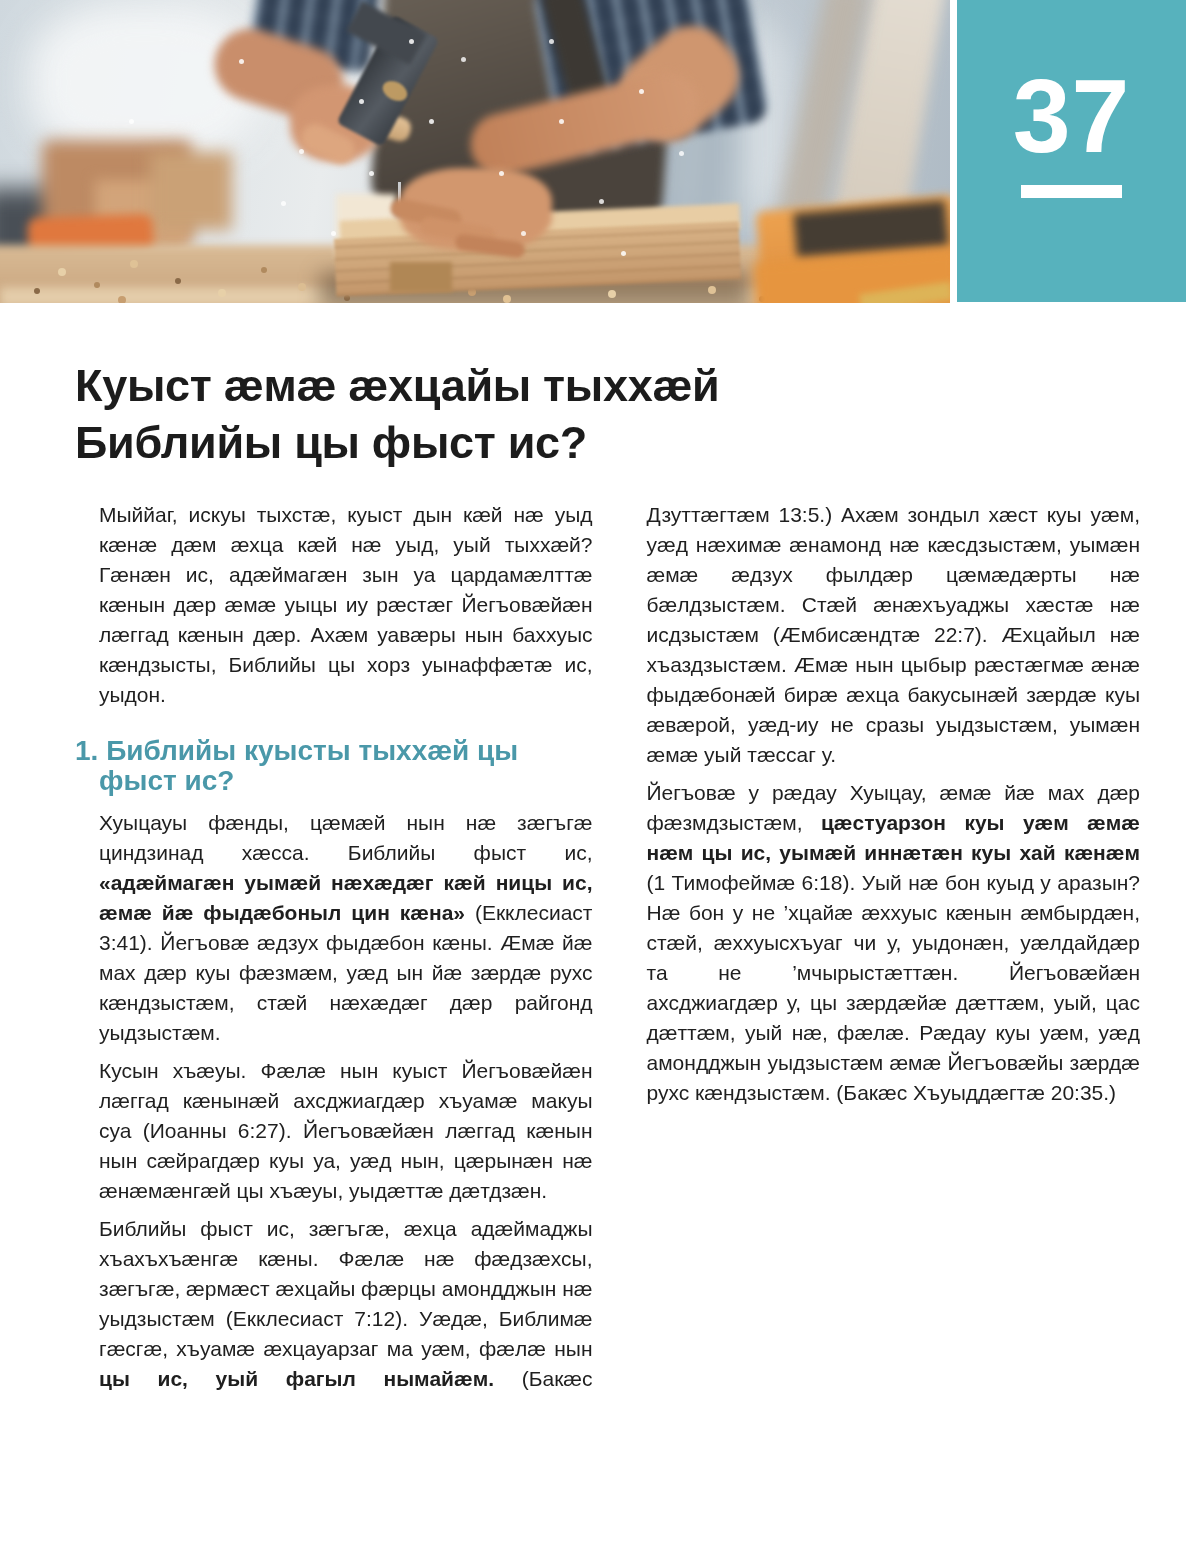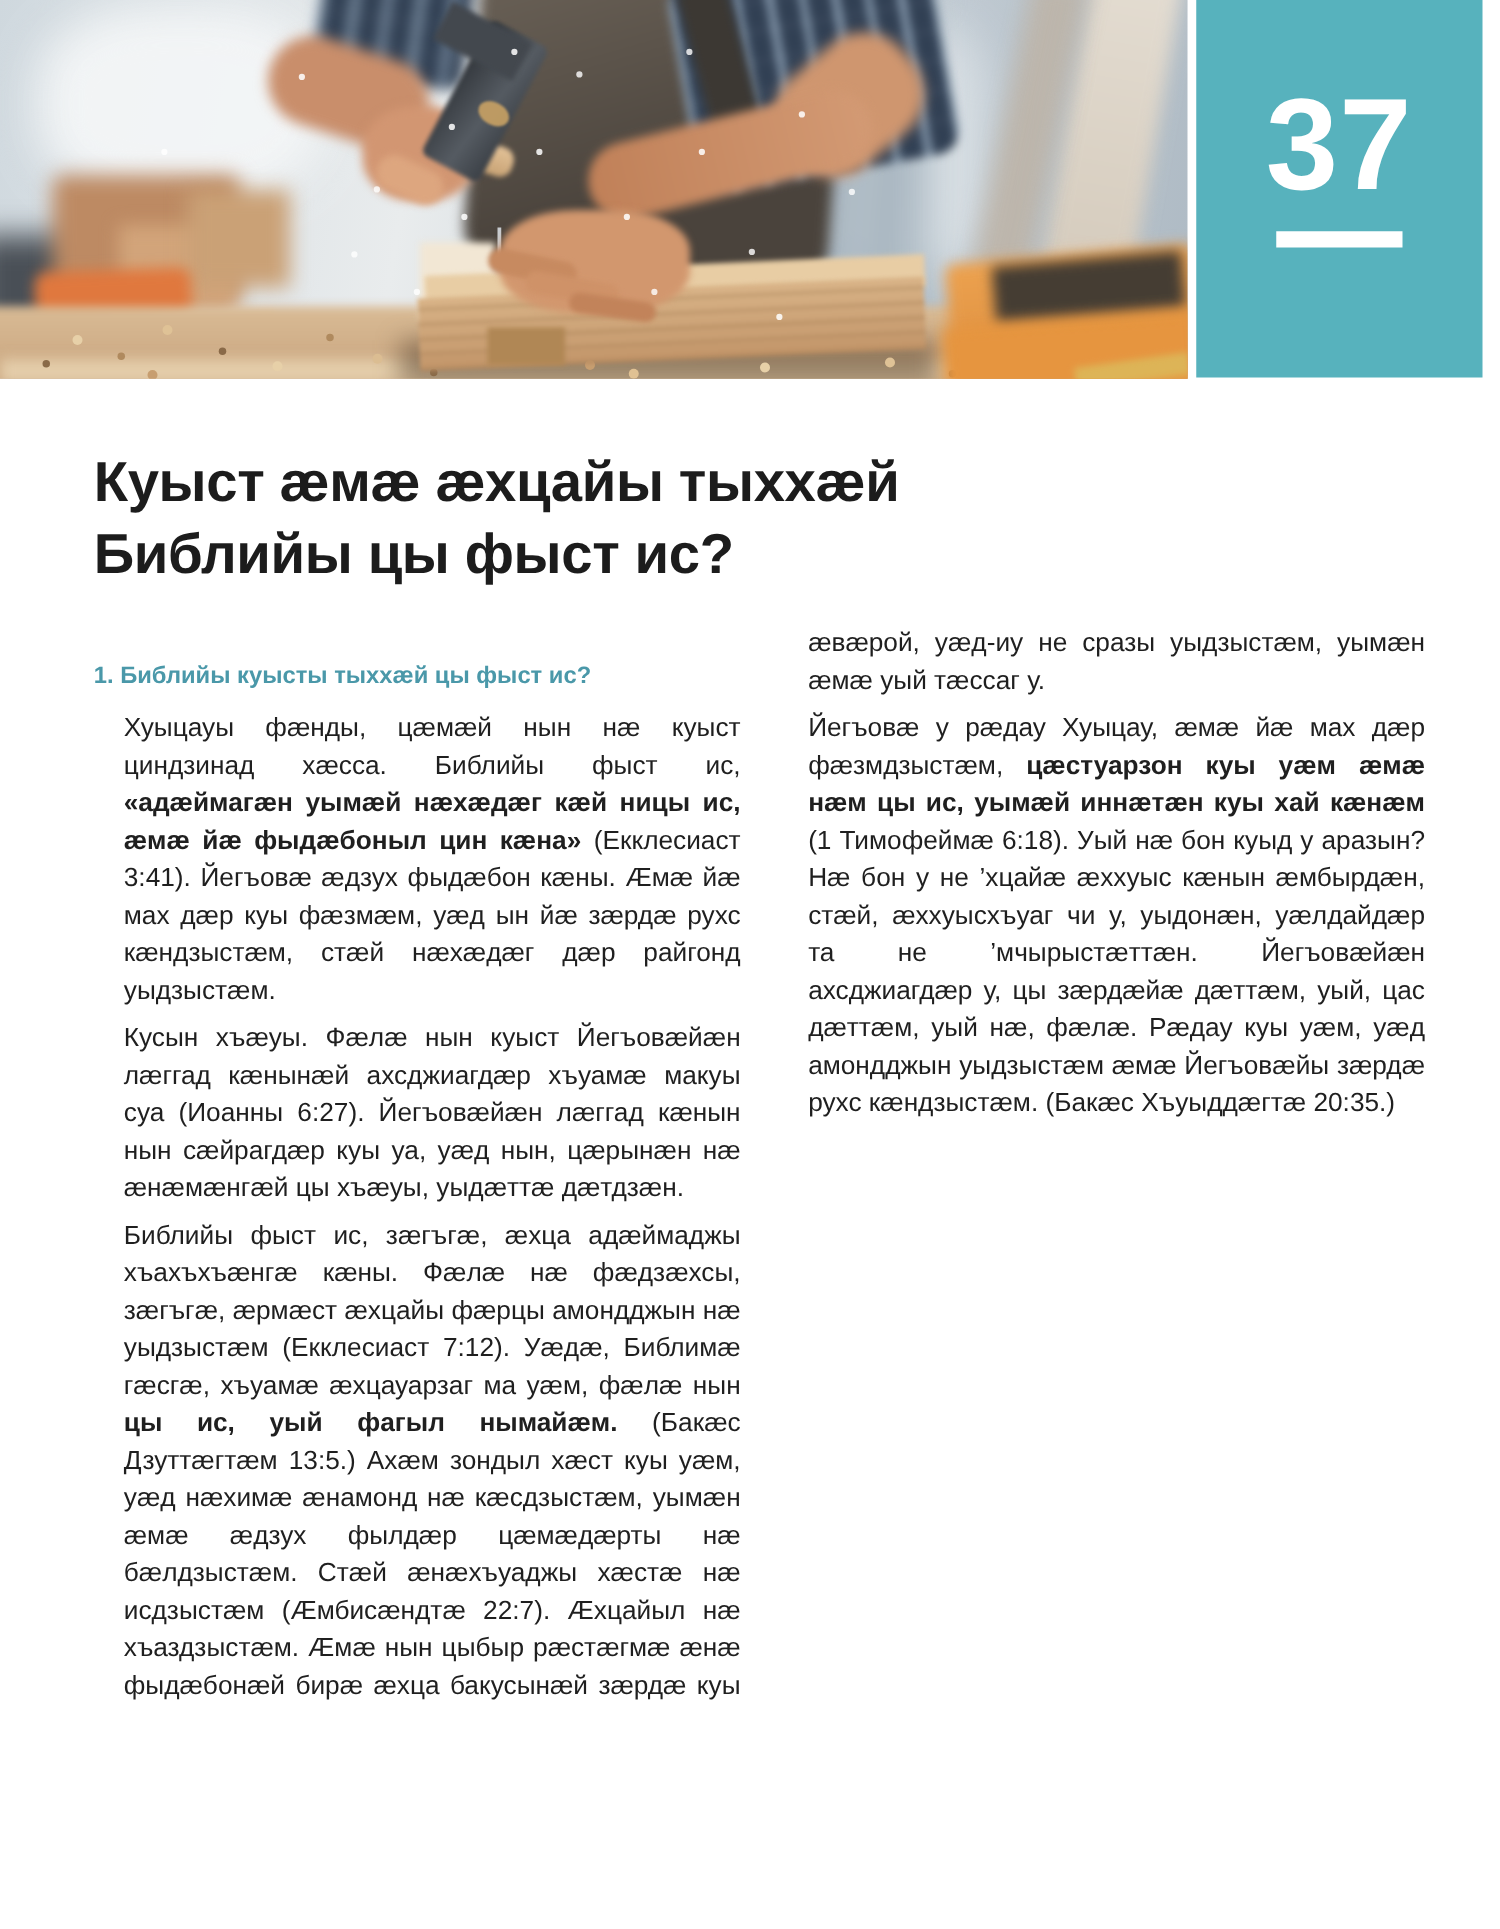--- a/index.html
+++ b/index.html
@@ -85,21 +85,21 @@
     margin:29px 60px 0 75px; height:905px;
     -webkit-column-count:2; column-count:2;
     -webkit-column-gap:30px; column-gap:30px;
     -webkit-column-fill:auto; column-fill:auto;
     font-size:21px; line-height:30px; color:#1f1f1f; text-align:justify;
     orphans:2; widows:2;
   }
   .intro { margin:0 0 16px 24px; }
   .q {
     margin:26px 0 12px 0; padding-left:24px; text-indent:-24px;
-    font-size:19px; line-height:30px; font-weight:700; color:#4a98a9;
+    font-size:28px; line-height:30px; font-weight:700; color:#4a98a9;
     text-align:left; break-inside:avoid;
   }
   .q .qnum { font-weight:700; }
   .bodyp { margin:0 0 8px 24px; }
   .bodyp b { font-weight:700; }
 </style>
 </head>
 <body>
 
 <div class="header">
@@ -152,22 +152,23 @@
     <div class="badge-number">37</div>
     <div class="badge-rule"></div>
   </div>
 </div>
 
 <h1 class="title">Куыст æмæ æхцайы тыххæй
 Библийы цы фыст ис?</h1>
 
 <div class="cols">
 
+  <p class="intro">Мыййаг, искуы тыхстæ, куыст дын кæй нæ уыд кæнæ дæм æхца кæй нæ уыд, уый тыххæй? Гæнæн ис, адæймагæн зын уа цардамæлттæ кæнын дæр æмæ уыцы иу рæстæг Йегъовæйæн лæггад кæнын дæр. Ахæм уавæры нын баххуыс кæндзысты, Библийы цы хорз уынаффæтæ ис, уыдон.</p>
 
   <h2 class="q"><span class="qnum">1.</span> <span>Библийы куысты тыххæй цы фыст ис?</span></h2>
-  <p class="bodyp"><span>Хуыцауы фæнды, цæмæй нын нæ куыст циндзинад хæсса. Библийы фыст ис, </span><b>«адæймагæн уымæй нæхæдæг кæй ницы ис, æмæ йæ фыдæбоныл цин кæна»</b><span> (Екклесиаст 3:41). Йегъовæ æдзух фыдæбон кæны. Æмæ йæ мах дæр куы фæзмæм, уæд ын йæ зæрдæ рухс кæндзыстæм, стæй нæхæдæг дæр райгонд уыдзыстæм.</span></p>
+  <p class="bodyp"><span>Хуыцауы фæнды, цæмæй нын нæ зæгъгæ циндзинад хæсса. Библийы фыст ис, </span><b>«адæймагæн уымæй нæхæдæг кæй ницы ис, æмæ йæ фыдæбоныл цин кæна»</b><span> (Екклесиаст 3:41). Йегъовæ æдзух фыдæбон кæны. Æмæ йæ мах дæр куы фæзмæм, уæд ын йæ зæрдæ рухс кæндзыстæм, стæй нæхæдæг дæр райгонд уыдзыстæм.</span></p>
   <p class="bodyp"><span>Кусын хъæуы. Фæлæ нын куыст Йегъовæйæн лæггад кæнынæй ахсджиагдæр хъуамæ макуы суа (Иоанны 6:27). Йегъовæйæн лæггад кæнын нын сæйрагдæр куы уа, уæд нын, цæрынæн нæ æнæмæнгæй цы хъæуы, уыдæттæ дæтдзæн.</span></p>
 
   <p class="bodyp"><span>Библийы фыст ис, зæгъгæ, æхца адæймаджы хъахъхъæнгæ кæны. Фæлæ нæ фæдзæхсы, зæгъгæ, æрмæст æхцайы фæрцы амондджын нæ уыдзыстæм (Екклесиаст 7:12). Уæдæ, Библимæ гæсгæ, хъуамæ æхцауарзаг ма уæм, фæлæ нын </span><b>цы ис, уый фагыл нымайæм.</b><span> (Бакæс Дзуттæгтæм 13:5.) Ахæм зондыл хæст куы уæм, уæд нæхимæ æнамонд нæ кæсдзыстæм, уымæн æмæ æдзух фылдæр цæмæдæрты нæ бæлдзыстæм. Стæй æнæхъуаджы хæстæ нæ исдзыстæм (Æмбисæндтæ 22:7). Æхцайыл нæ хъаздзыстæм. Æмæ нын цыбыр рæстæгмæ æнæ фыдæбонæй бирæ æхца бакусынæй зæрдæ куы æвæрой, уæд-иу не сразы уыдзыстæм, уымæн æмæ уый тæссаг у.</span></p>
 
   <p class="bodyp"><span>Йегъовæ у рæдау Хуыцау, æмæ йæ мах дæр фæзмдзыстæм, </span><b>цæстуарзон куы уæм æмæ нæм цы ис, уымæй иннæтæн куы хай кæнæм</b><span> (1 Тимофеймæ 6:18). Уый нæ бон куыд у аразын? Нæ бон у не ’хцайæ æххуыс кæнын æмбырдæн, стæй, æххуысхъуаг чи у, уыдонæн, уæлдайдæр та не ’мчырыстæттæн. Йегъовæйæн ахсджиагдæр у, цы зæрдæйæ дæттæм, уый, цас дæттæм, уый нæ, фæлæ. Рæдау куы уæм, уæд амондджын уыдзыстæм æмæ Йегъовæйы зæрдæ рухс кæндзыстæм. (Бакæс Хъуыддæгтæ 20:35.)</span></p>
 
 </div>
 
 </body></html>

